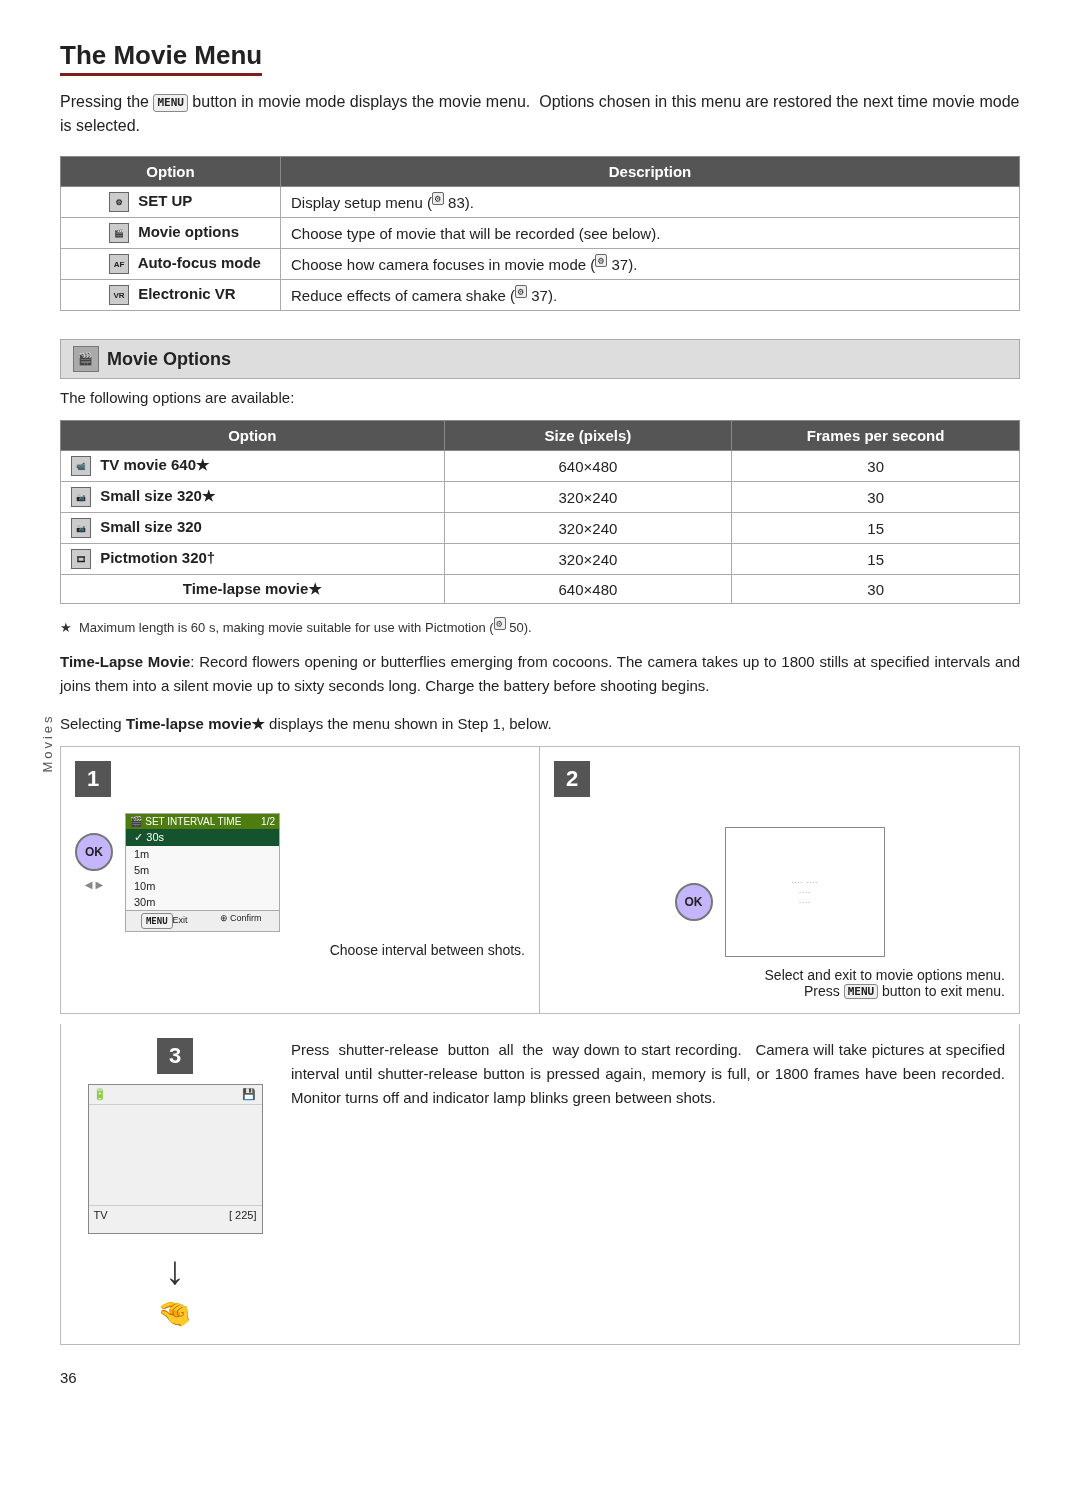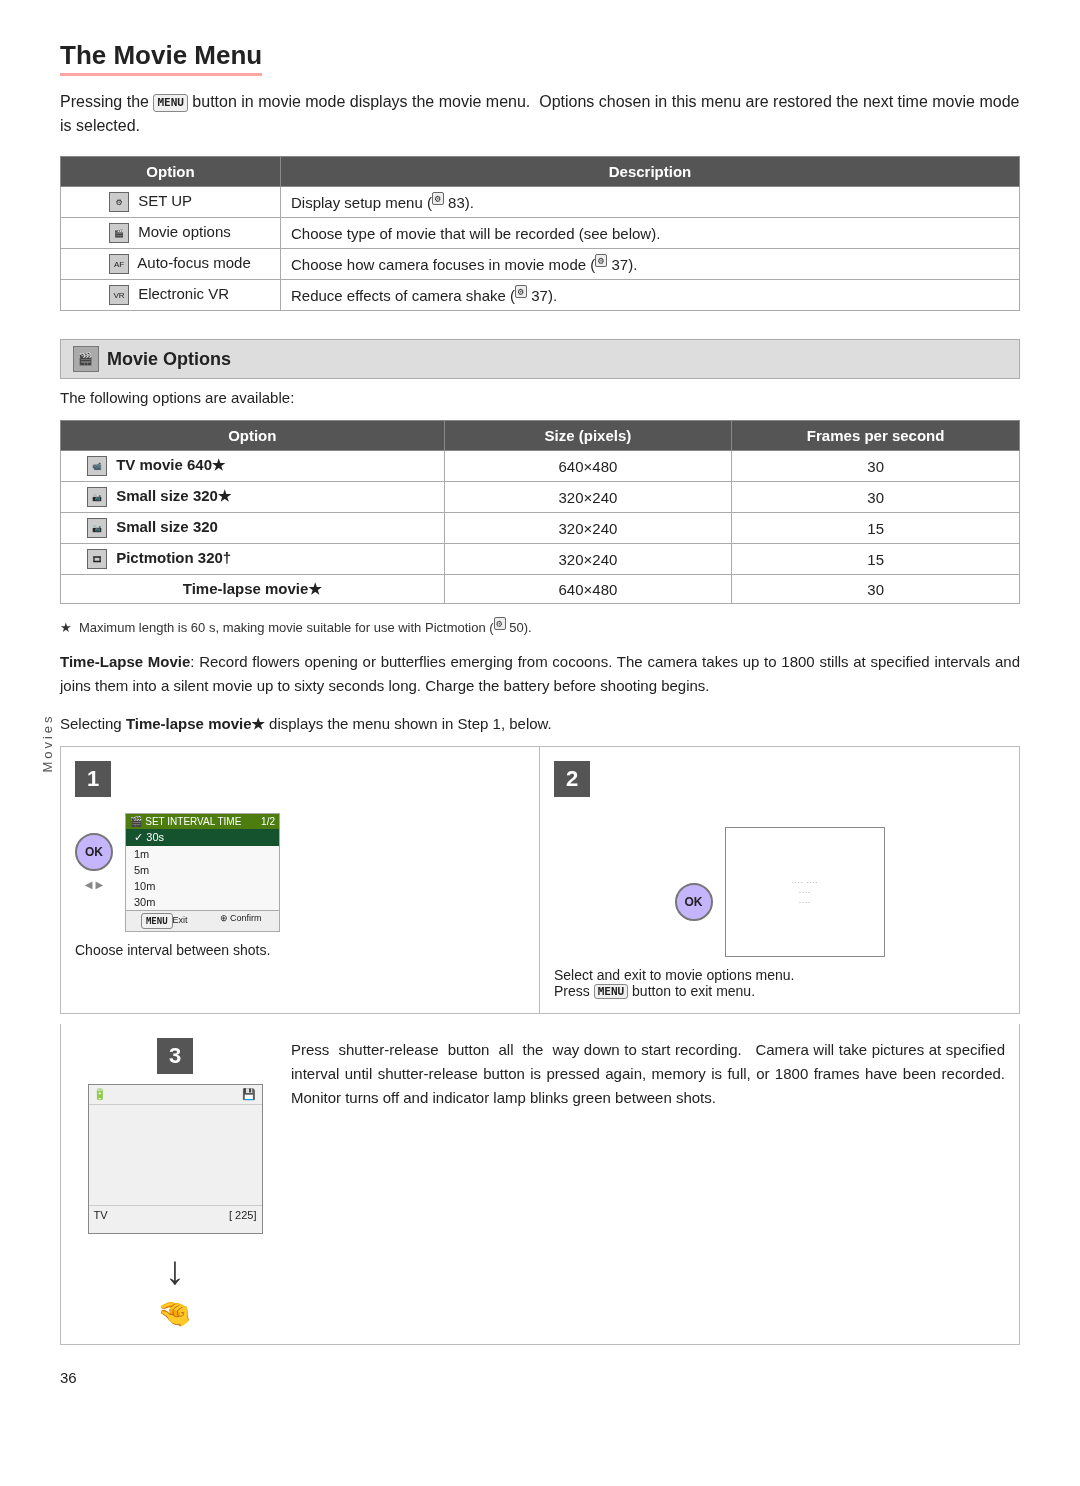--- a/index.html
+++ b/index.html
@@ -11,21 +11,21 @@
       color: #222;
       width: 1080px;
       min-height: 1486px;
       padding: 40px 60px 40px 60px;
       position: relative;
     }
 
     h1.page-title {
       font-size: 26px;
       font-weight: 900;
-      border-bottom: 3px solid #fca5a5;
+      border-bottom: 3px solid #7f1d1d;
       display: inline-block;
       margin-bottom: 14px;
       padding-bottom: 2px;
     }
 
     .intro-text {
       font-size: 16px;
       margin-bottom: 18px;
       line-height: 1.5;
     }
@@ -60,21 +60,21 @@
     }
 
     table.main-table td {
       border: 1px solid #aaa;
       padding: 5px 10px;
       font-size: 15px;
       vertical-align: middle;
     }
 
     table.main-table td.option-col {
-      font-weight: normal;
+      font-weight: bold;
       white-space: nowrap;
       width: 220px;
       padding-left: 48px;
     }
 
     table.main-table td.desc-col {
       font-weight: normal;
     }
 
     
@@ -118,21 +118,21 @@
       color: #fff;
       font-weight: bold;
       font-size: 15px;
       padding: 6px 12px;
       border: 1px solid #888;
       text-align: center;
     }
 
     table.options-table td {
       border: 1px solid #aaa;
-      padding: 5px 26px;
+      padding: 5px 10px;
       font-size: 15px;
       vertical-align: middle;
     }
 
     table.options-table td.opt-col {
       font-weight: bold;
       width: 240px;
     }
 
     table.options-table td.size-col {
@@ -187,21 +187,21 @@
       height: 36px;
       background: #555;
       color: #fff;
       font-size: 22px;
       font-weight: bold;
       margin-bottom: 10px;
     }
 
     .step-caption {
       font-size: 14px;
-      text-align: left;
+      text-align: right;
       margin-top: 10px;
     }
 
     .step-box-3 {
       border: 1px solid #bbb;
       padding: 14px;
       display: grid;
       grid-template-columns: 200px 1fr;
       gap: 16px;
       min-height: 180px;

